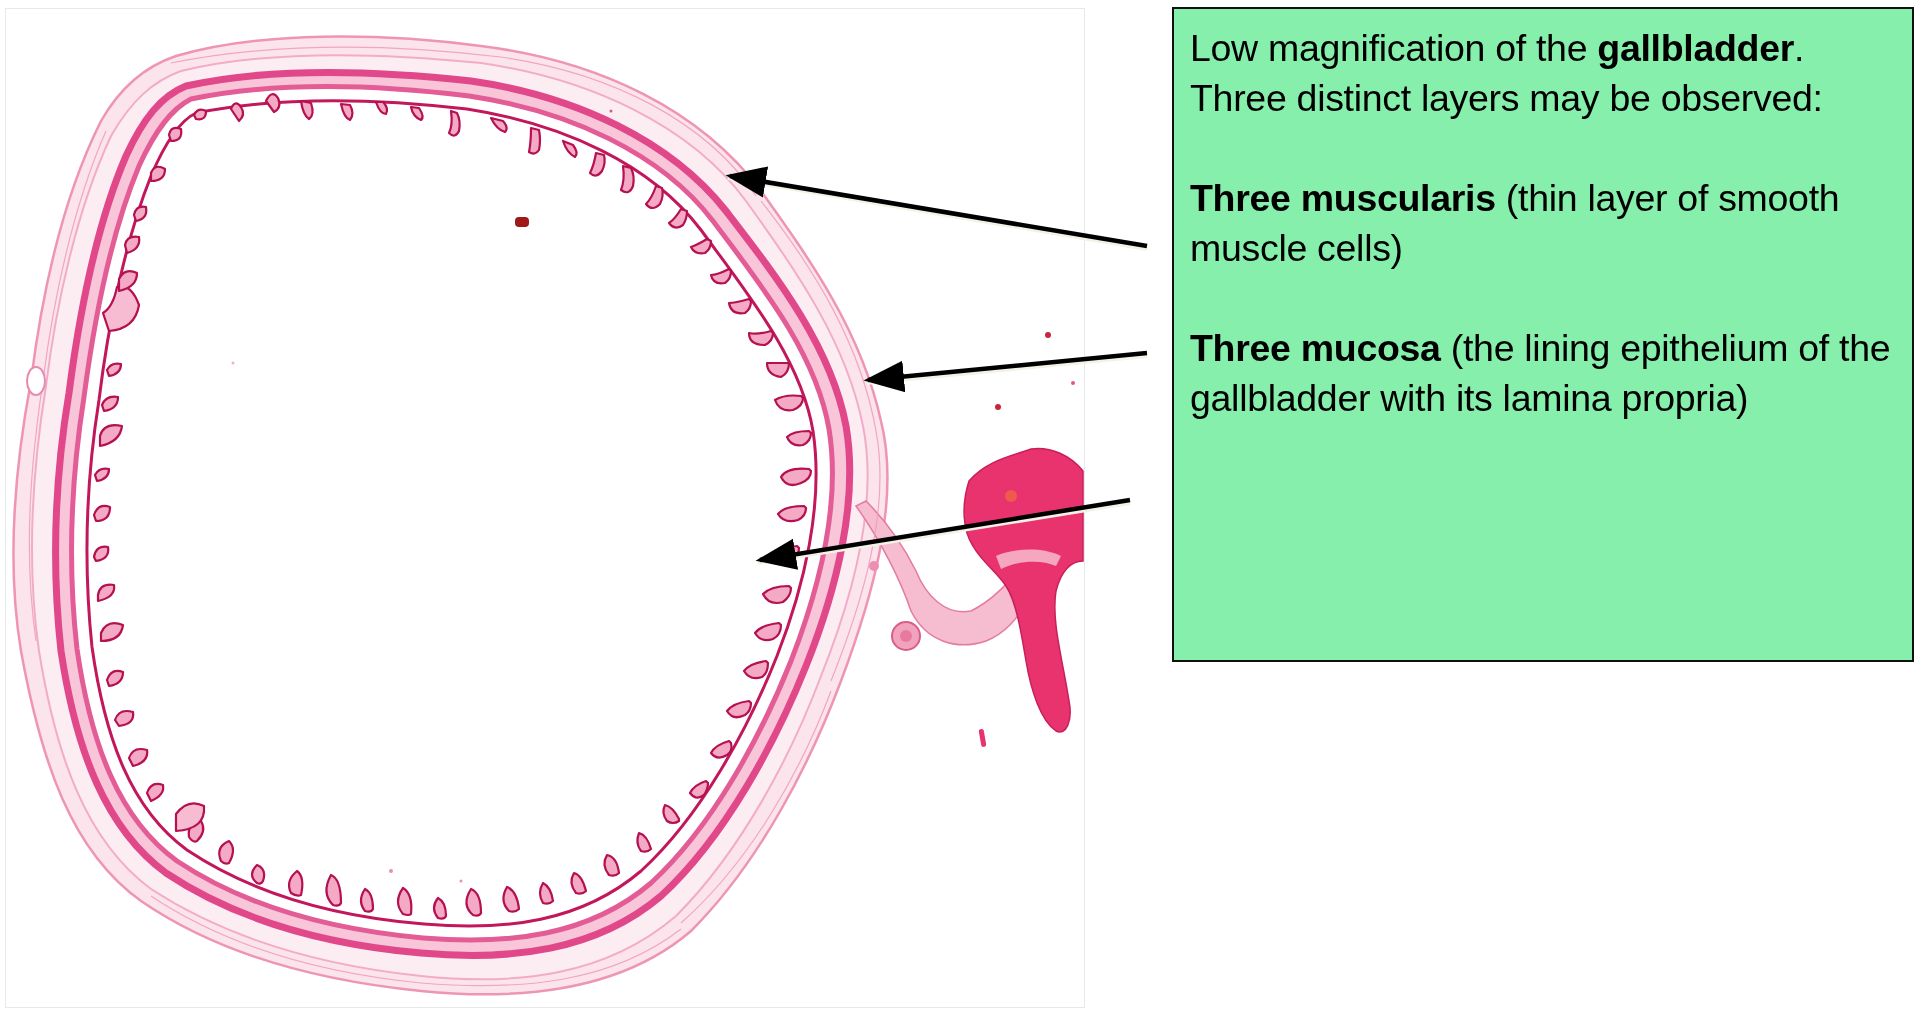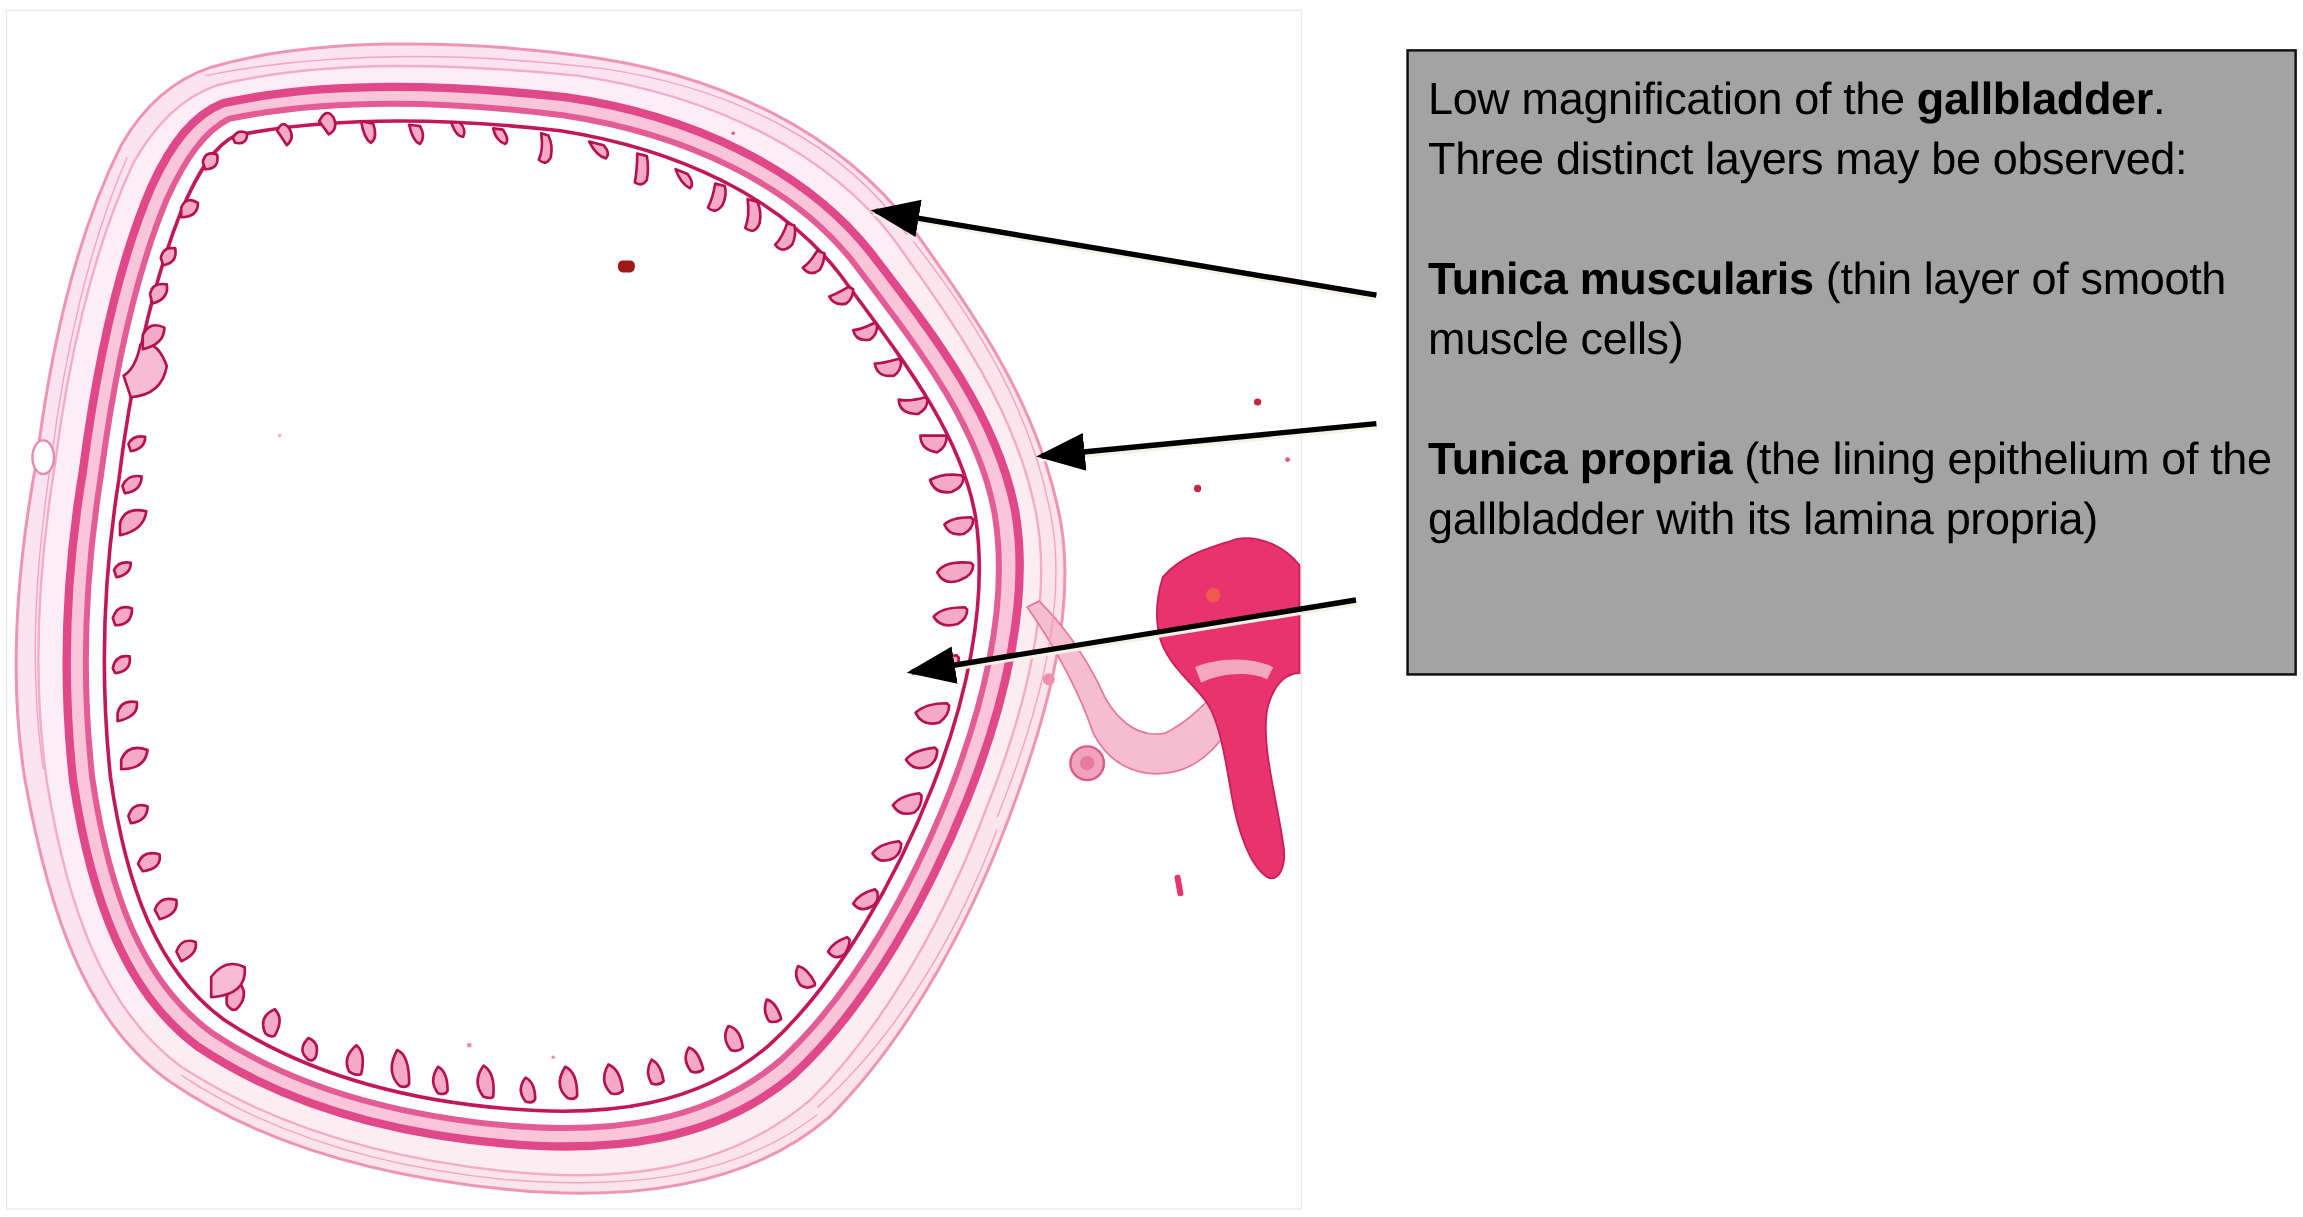--- a/index.html
+++ b/index.html
@@ -25,30 +25,29 @@
       box-sizing: border-box;
     }
     .figure-panel svg {
       display: block;
     }
     .caption-box {
       position: absolute;
       left: 1172px;
       top: 7px;
       width: 742px;
-      height: 522px;
+      height: 655px;
       border: 2px solid #111111;
       box-sizing: border-box;
-      background: #a3a3a3;
+      background: #86efac;
       padding: 14px 16px 0 16px;
       color: #000000;
       font-size: 37.5px;
       line-height: 50px;
       letter-spacing: -0.3px;
-      margin-top: 34px;
     }
     .caption-box p {
       margin: 0 0 50px 0;
     }
     .caption-box b {
       font-weight: bold;
     }
     .arrows {
       position: absolute;
       left: 0;
@@ -182,24 +181,24 @@
     <circle cx="232" cy="362" r="1.5" fill="#f0b0c8"></circle>
   </svg>
 </div>
 
 <div class="caption-box">
   <p>
     <span>Low magnification of the </span><b>gallbladder</b><span>.</span>
     <span>Three distinct layers may be observed:</span>
   </p>
   <p>
-    <b>Tunica muscularis</b><span> (thin layer of smooth muscle cells)</span>
+    <b>Three muscularis</b><span> (thin layer of smooth muscle cells)</span>
   </p>
   <p>
-    <b>Tunica propria</b><span> (the lining epithelium of the gallbladder with its lamina propria)</span>
+    <b>Three mucosa</b><span> (the lining epithelium of the gallbladder with its lamina propria)</span>
   </p>
 </div>
 
 <svg class="arrows" viewBox="0 0 1919 1014" xmlns="http://www.w3.org/2000/svg">
   <defs>
     <marker id="ah" markerWidth="10" markerHeight="10" refX="8" refY="5" orient="auto" markerUnits="strokeWidth">
       <path d="M 0 1.5 L 9 5 L 0 8.5 Z" fill="#000"></path>
     </marker>
   </defs>
   <g>

